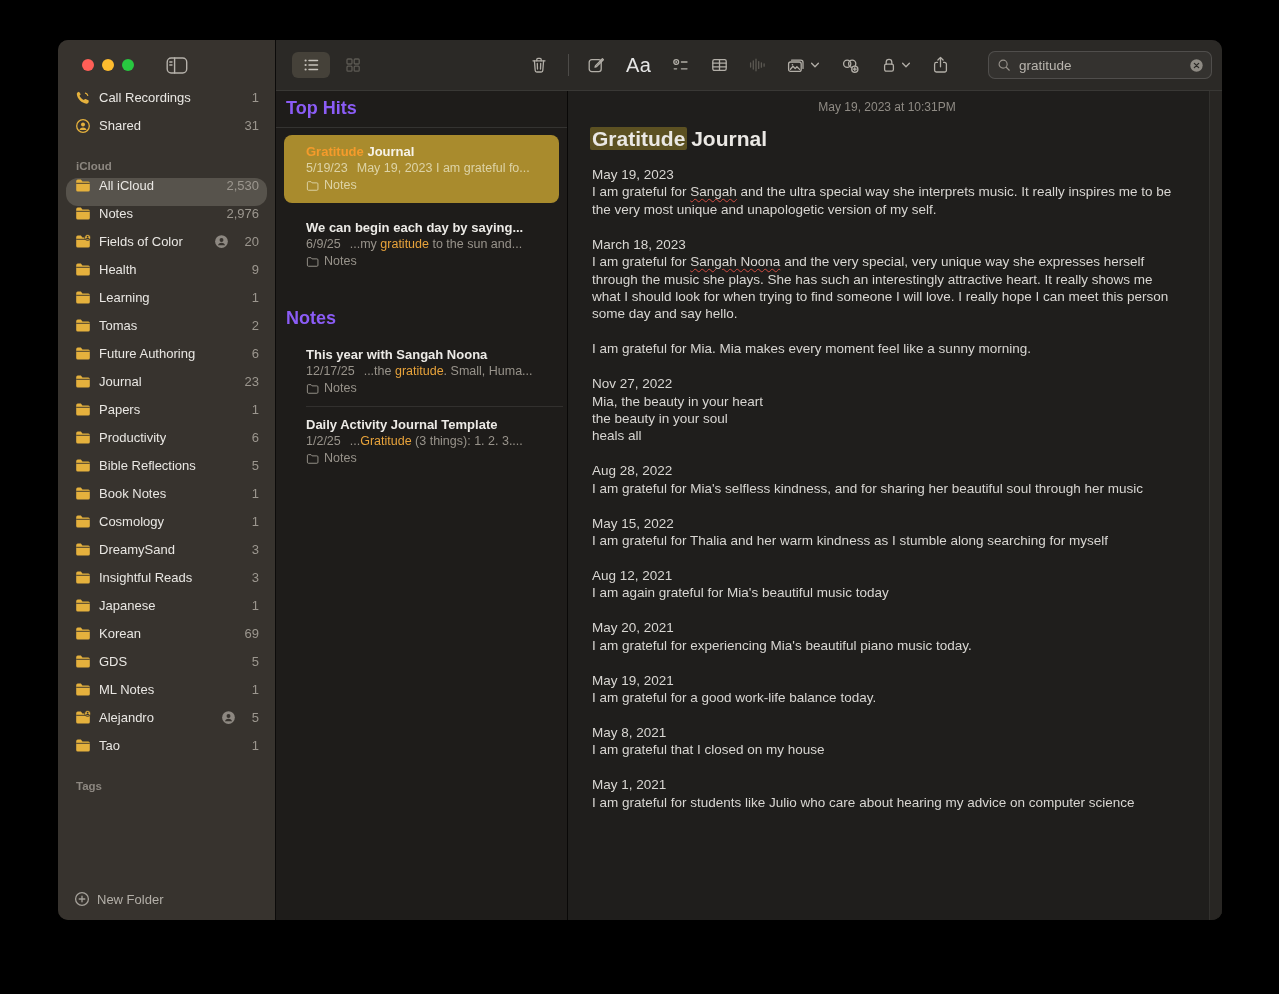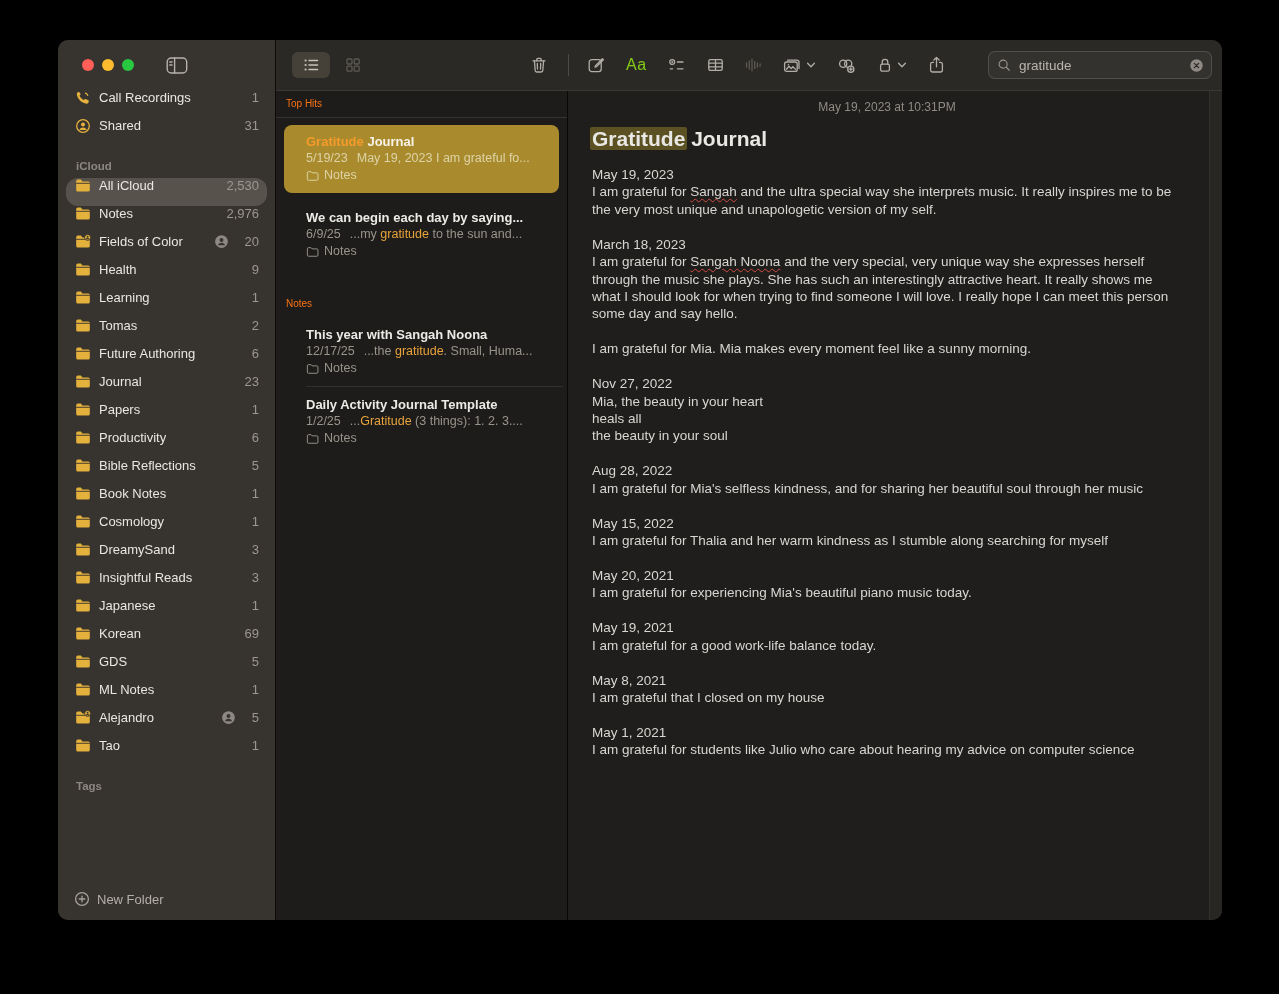--- a/index.html
+++ b/index.html
@@ -36,33 +36,33 @@
   
   .content{flex:1;display:flex;flex-direction:column;background:#2b2926;min-width:0;}
   .toolbar{height:50px;display:flex;align-items:center;flex-shrink:0;
     border-bottom:1px solid rgba(255,255,255,0.07);}
   .tb-left{width:292px;min-width:292px;display:flex;align-items:center;padding:0 20px 0 16px;box-sizing:border-box;}
   .view-btn{width:38px;height:26px;border-radius:6px;display:flex;align-items:center;justify-content:center;margin-right:4px;}
   .view-btn.active{background:#454139;}
   .tb-sep{width:1px;height:22px;background:rgba(255,255,255,0.16);}
   .tb-right{flex:1;display:flex;align-items:center;padding:0 10px 0 18px;gap:21px;min-width:0;}
   .tb-btn{display:flex;align-items:center;gap:4px;cursor:default;}
-  .tb-aa{font-size:16px;color:#84cc16;letter-spacing:.5px;}
+  .tb-aa{font-size:20px;color:#e5e5e5;letter-spacing:.5px;}
   .ic{stroke:#b2aea7;fill:none;stroke-width:1.3;stroke-linecap:round;stroke-linejoin:round;}
   .ic-dim{stroke:#5c5953;}
   .search-field{margin-left:auto;width:224px;height:28px;border-radius:7px;
     background:rgba(255,255,255,0.045);border:1px solid rgba(255,255,255,0.14);
     display:flex;align-items:center;padding:0 7px 0 8px;box-sizing:border-box;gap:6px;}
   .search-field input{flex:1;background:transparent;border:none;outline:none;
     color:#b9b5ae;font-size:13.5px;font-family:inherit;min-width:0;}
   
   .panes{flex:1;display:flex;min-height:0;}
   .list-pane{width:292px;min-width:292px;background:#1e1c1a;border-right:1px solid #090807;
     box-sizing:border-box;overflow:hidden;}
-  .list-section-head{font-weight:normal;color:#f97316;padding:7px 10px 8px;font-size:10px;}
+  .list-section-head{font-weight:bold;color:#8b5cf6;padding:7px 10px 8px;font-size:18px;}
   .list-section-head.rule{border-bottom:1px solid rgba(255,255,255,0.10);}
   .list-section-head.gap{margin-top:22px;}
   .note-item{padding:9px 12px 9px 30px;}
   .note-item.selected{background:#a98b2d;border-radius:8px;margin:7px 8px;padding:8px 12px 9px 22px;}
   .note-item .ttl{font-weight:bold;color:#eceae6;font-size:13px;line-height:17px;
     white-space:nowrap;overflow:hidden;text-overflow:ellipsis;}
   .note-item .sub{color:#98938b;font-size:12.5px;line-height:17px;display:flex;gap:9px;
     white-space:nowrap;overflow:hidden;}
   .note-item .prev{white-space:nowrap;overflow:hidden;text-overflow:ellipsis;}
   .note-item .fold{color:#98938b;font-size:12.5px;line-height:17px;display:flex;align-items:center;gap:5px;}
@@ -559,30 +559,34 @@
             <div class="entry">
               <div class="entry-date">March 18, 2023</div>
               <div class="entry-line"><span>I am grateful for </span><span class="sq">Sangah Noona</span><span> and the very special, very unique way she expresses herself through the music she plays. She has such an interestingly attractive heart. It really shows me what I should look for when trying to find someone I will love. I really hope I can meet this person some day and say hello.</span></div>
             </div>
             <div class="entry">
               <div class="entry-line"><span>I am grateful for Mia. Mia makes every moment feel like a sunny morning.</span></div>
             </div>
             <div class="entry">
               <div class="entry-date">Nov 27, 2022</div>
               <div class="entry-line"><span>Mia, the beauty in your heart</span></div>
+              <div class="entry-line"><span>the beauty in your soul</span></div>
               <div class="entry-line"><span>heals all</span></div>
-              <div class="entry-line"><span>the beauty in your soul</span></div>
             </div>
             <div class="entry">
               <div class="entry-date">Aug 28, 2022</div>
               <div class="entry-line"><span>I am grateful for Mia's selfless kindness, and for sharing her beautiful soul through her music</span></div>
             </div>
             <div class="entry">
               <div class="entry-date">May 15, 2022</div>
               <div class="entry-line"><span>I am grateful for Thalia and her warm kindness as I stumble along searching for myself</span></div>
+            </div>
+            <div class="entry">
+              <div class="entry-date">Aug 12, 2021</div>
+              <div class="entry-line"><span>I am again grateful for Mia's beautiful music today</span></div>
             </div>
             <div class="entry">
               <div class="entry-date">May 20, 2021</div>
               <div class="entry-line"><span>I am grateful for experiencing Mia's beautiful piano music today.</span></div>
             </div>
             <div class="entry">
               <div class="entry-date">May 19, 2021</div>
               <div class="entry-line"><span>I am grateful for a good work-life balance today.</span></div>
             </div>
             <div class="entry">

